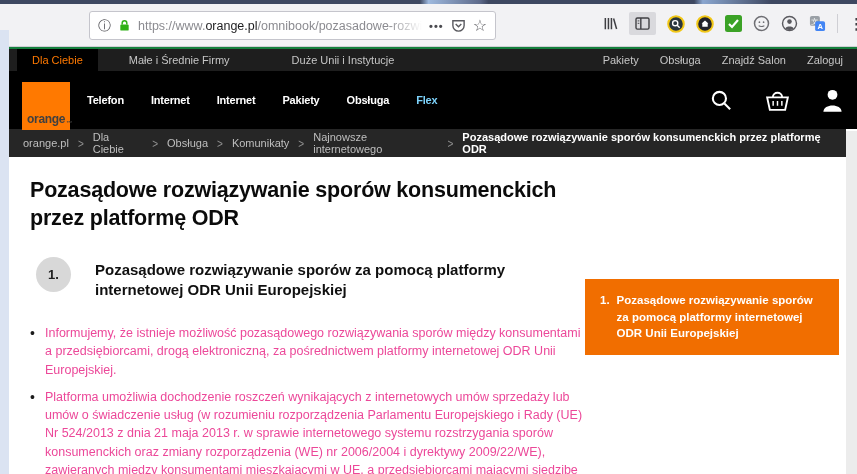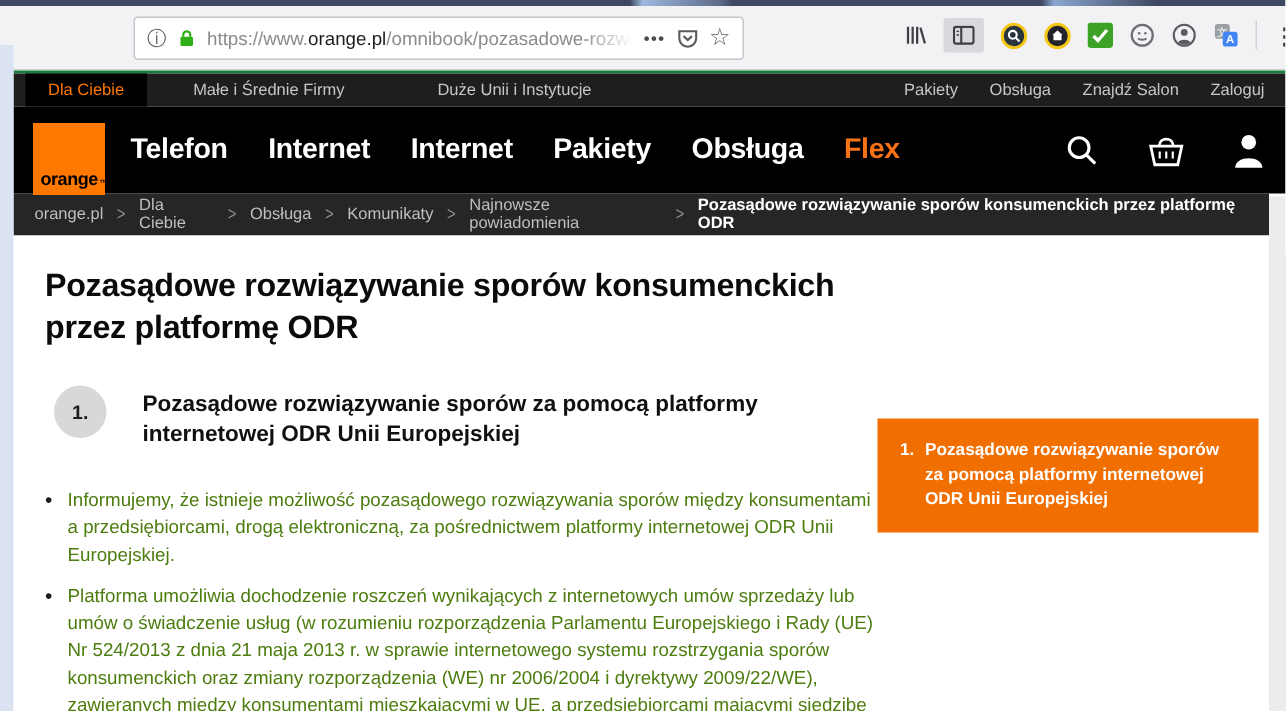--- a/index.html
+++ b/index.html
@@ -28,39 +28,39 @@
 
   
   .site{position:absolute;left:9px;top:47px;right:0;bottom:0;background:#fff;border-top:2px solid #15803d}
 
   .utilbar{height:22px;background:#1e1e1e;display:flex;align-items:center;font-size:11px;color:#c6c6c6}
   .util-tab{padding:0 31px;height:100%;display:flex;align-items:center;cursor:default}
   .util-tab.active{background:#000;color:#ff7900;padding:0 15px;margin-left:8px}
   .util-right{margin-left:auto;display:flex;gap:21px;padding-right:14px}
 
   .mainnav{height:58px;background:#000;position:relative;display:flex;align-items:center}
-  .logo{position:absolute;left:13px;top:11px;width:48px;height:48px;background:#ff7900;color:#000000;display:flex;align-items:flex-end;padding:0 0 4px 5px;box-sizing:border-box;font-size:12px;font-weight:bold;letter-spacing:-0.3px}
+  .logo{position:absolute;left:13px;top:11px;width:48px;height:48px;background:#ff7900;color:#404040;display:flex;align-items:flex-end;padding:0 0 4px 5px;box-sizing:border-box;font-size:12px;font-weight:bold;letter-spacing:-0.3px}
   .logo sup{font-size:6px;margin-left:1px}
-  .nav-items{display:flex;gap:27px;margin-left:78px;font-size:19px;font-weight:bold;color:#fff;letter-spacing:-0.2px}
-  .nav-item.accent{color:#f97316}
+  .nav-items{display:flex;gap:27px;margin-left:78px;font-size:11px;font-weight:bold;color:#fff;letter-spacing:-0.2px}
+  .nav-item.accent{color:#7dd3fc}
   .nav-icons{position:absolute;right:13px;display:flex;gap:29px;align-items:center}
 
   .crumbbar{height:28px;background:#262626;display:flex;align-items:center;gap:9px;padding-left:14px;font-size:11px;color:#bfbfbf;width:837px;box-sizing:border-box}
   .crumb-sep{color:#8f8f8f;font-size:10px;transform:scaleY(1.25)}
   .crumb-cur{color:#fff;font-weight:bold}
 
   .scrollbar{position:absolute;right:0;top:82px;width:11px;bottom:0;background:#ececec;z-index:5}
 
   .content{position:relative;background:#fff;height:calc(474px - 47px - 108px)}
   .page-title{position:absolute;left:21px;top:20px;width:575px;font-size:21.5px;line-height:1.3;font-weight:bold;color:#0b0b0b;letter-spacing:-0.2px}
   .sec-num{position:absolute;left:27px;top:100px;width:35px;height:35px;border-radius:50%;background:#d8d8d8;display:flex;align-items:center;justify-content:center;font-size:13px;font-weight:bold;color:#1e1e1e}
   .sec-head{position:absolute;left:86px;top:103px;width:475px;font-size:15px;font-weight:bold;color:#101010;line-height:1.35}
   .side-box{position:absolute;left:576px;top:122px;width:254px;box-sizing:border-box;background:#f16e00;color:#fff;padding:13px 16px 13px 15px;font-size:11.5px;font-weight:bold;line-height:1.45;display:flex;gap:7px}
   .bullets{position:absolute;left:21px;top:167px;width:558px;margin:0;padding:0;list-style:none}
-  .bullets li{position:relative;padding-left:15px;margin-bottom:9px;font-size:12.5px;line-height:1.46;color:#4d7c0f}
+  .bullets li{position:relative;padding-left:15px;margin-bottom:9px;font-size:12.5px;line-height:1.46;color:#ec4899}
   .bullets li::before{content:"\2022";position:absolute;left:0;top:-1px;color:#1c1c1c;font-size:14px}
 </style>
 </head>
 <body>
 
 <div class="win-top"></div>
 
 <div class="toolbar">
   <div class="urlbar">
     <span class="id-glyph">ⓘ</span>
@@ -194,21 +194,21 @@
 
   <div class="crumbbar">
     <span>orange.pl</span>
     <span class="crumb-sep">&gt;</span>
     <span>Dla Ciebie</span>
     <span class="crumb-sep">&gt;</span>
     <span>Obsługa</span>
     <span class="crumb-sep">&gt;</span>
     <span>Komunikaty</span>
     <span class="crumb-sep">&gt;</span>
-    <span>Najnowsze powiadomienia</span>
+    <span>Najnowsze internetowego</span>
     <span class="crumb-sep">&gt;</span>
     <span class="crumb-cur">Pozasądowe rozwiązywanie sporów konsumenckich przez platformę ODR</span>
   </div>
 
   <div class="scrollbar"></div>
 
   <div class="content">
     <h1 class="page-title" style="margin:0">Pozasądowe rozwiązywanie sporów konsumenckich przez platformę ODR</h1>
 
     <div class="sec-num">1.</div>

